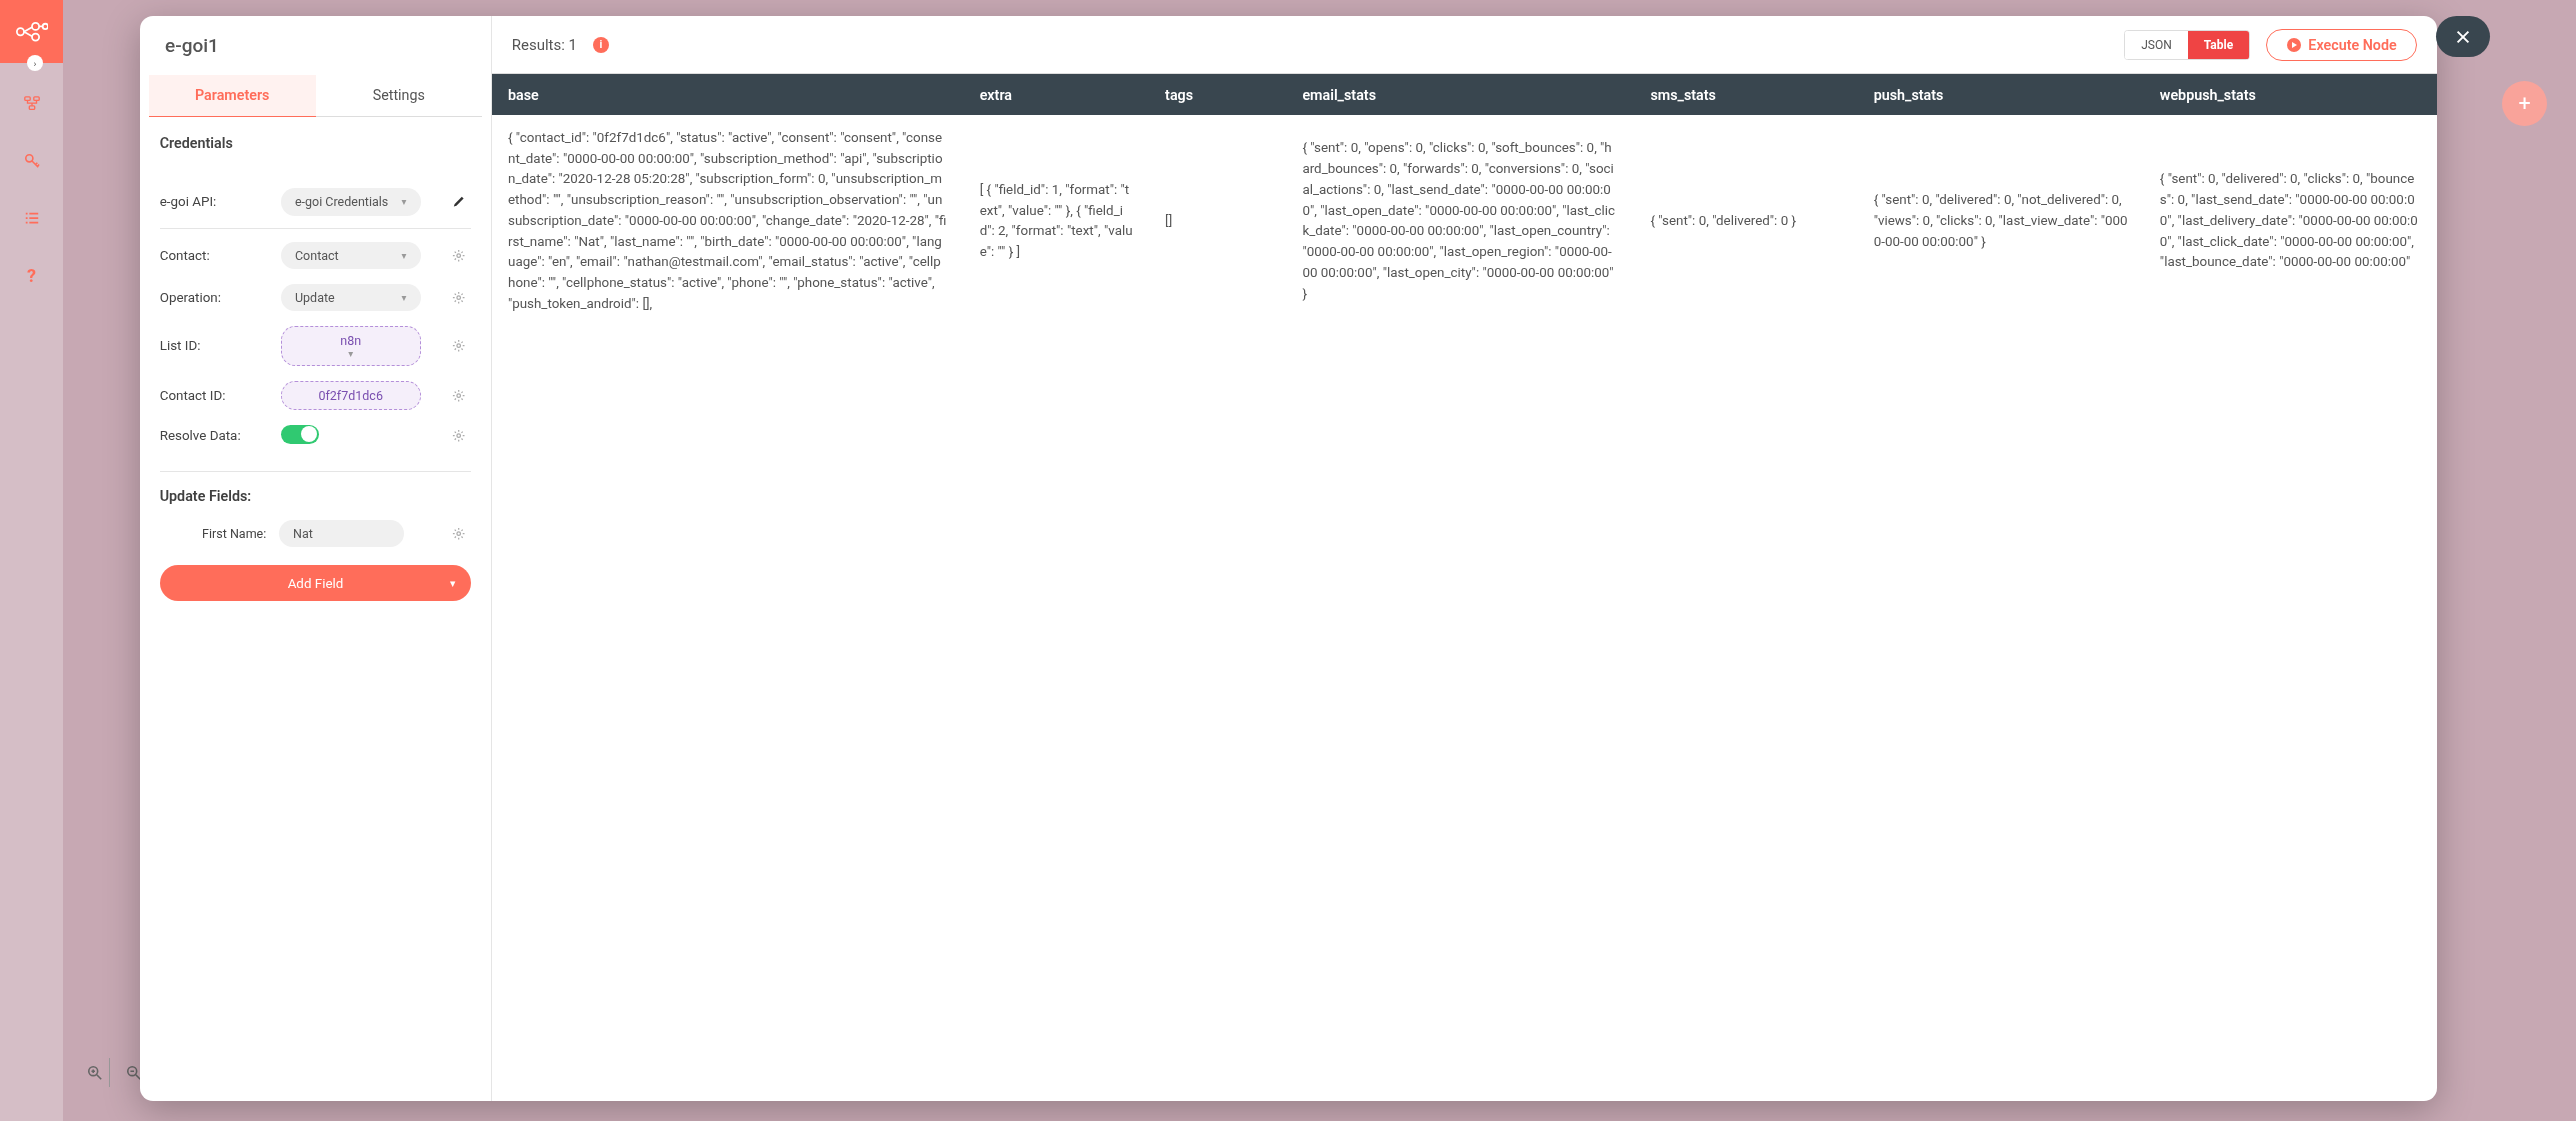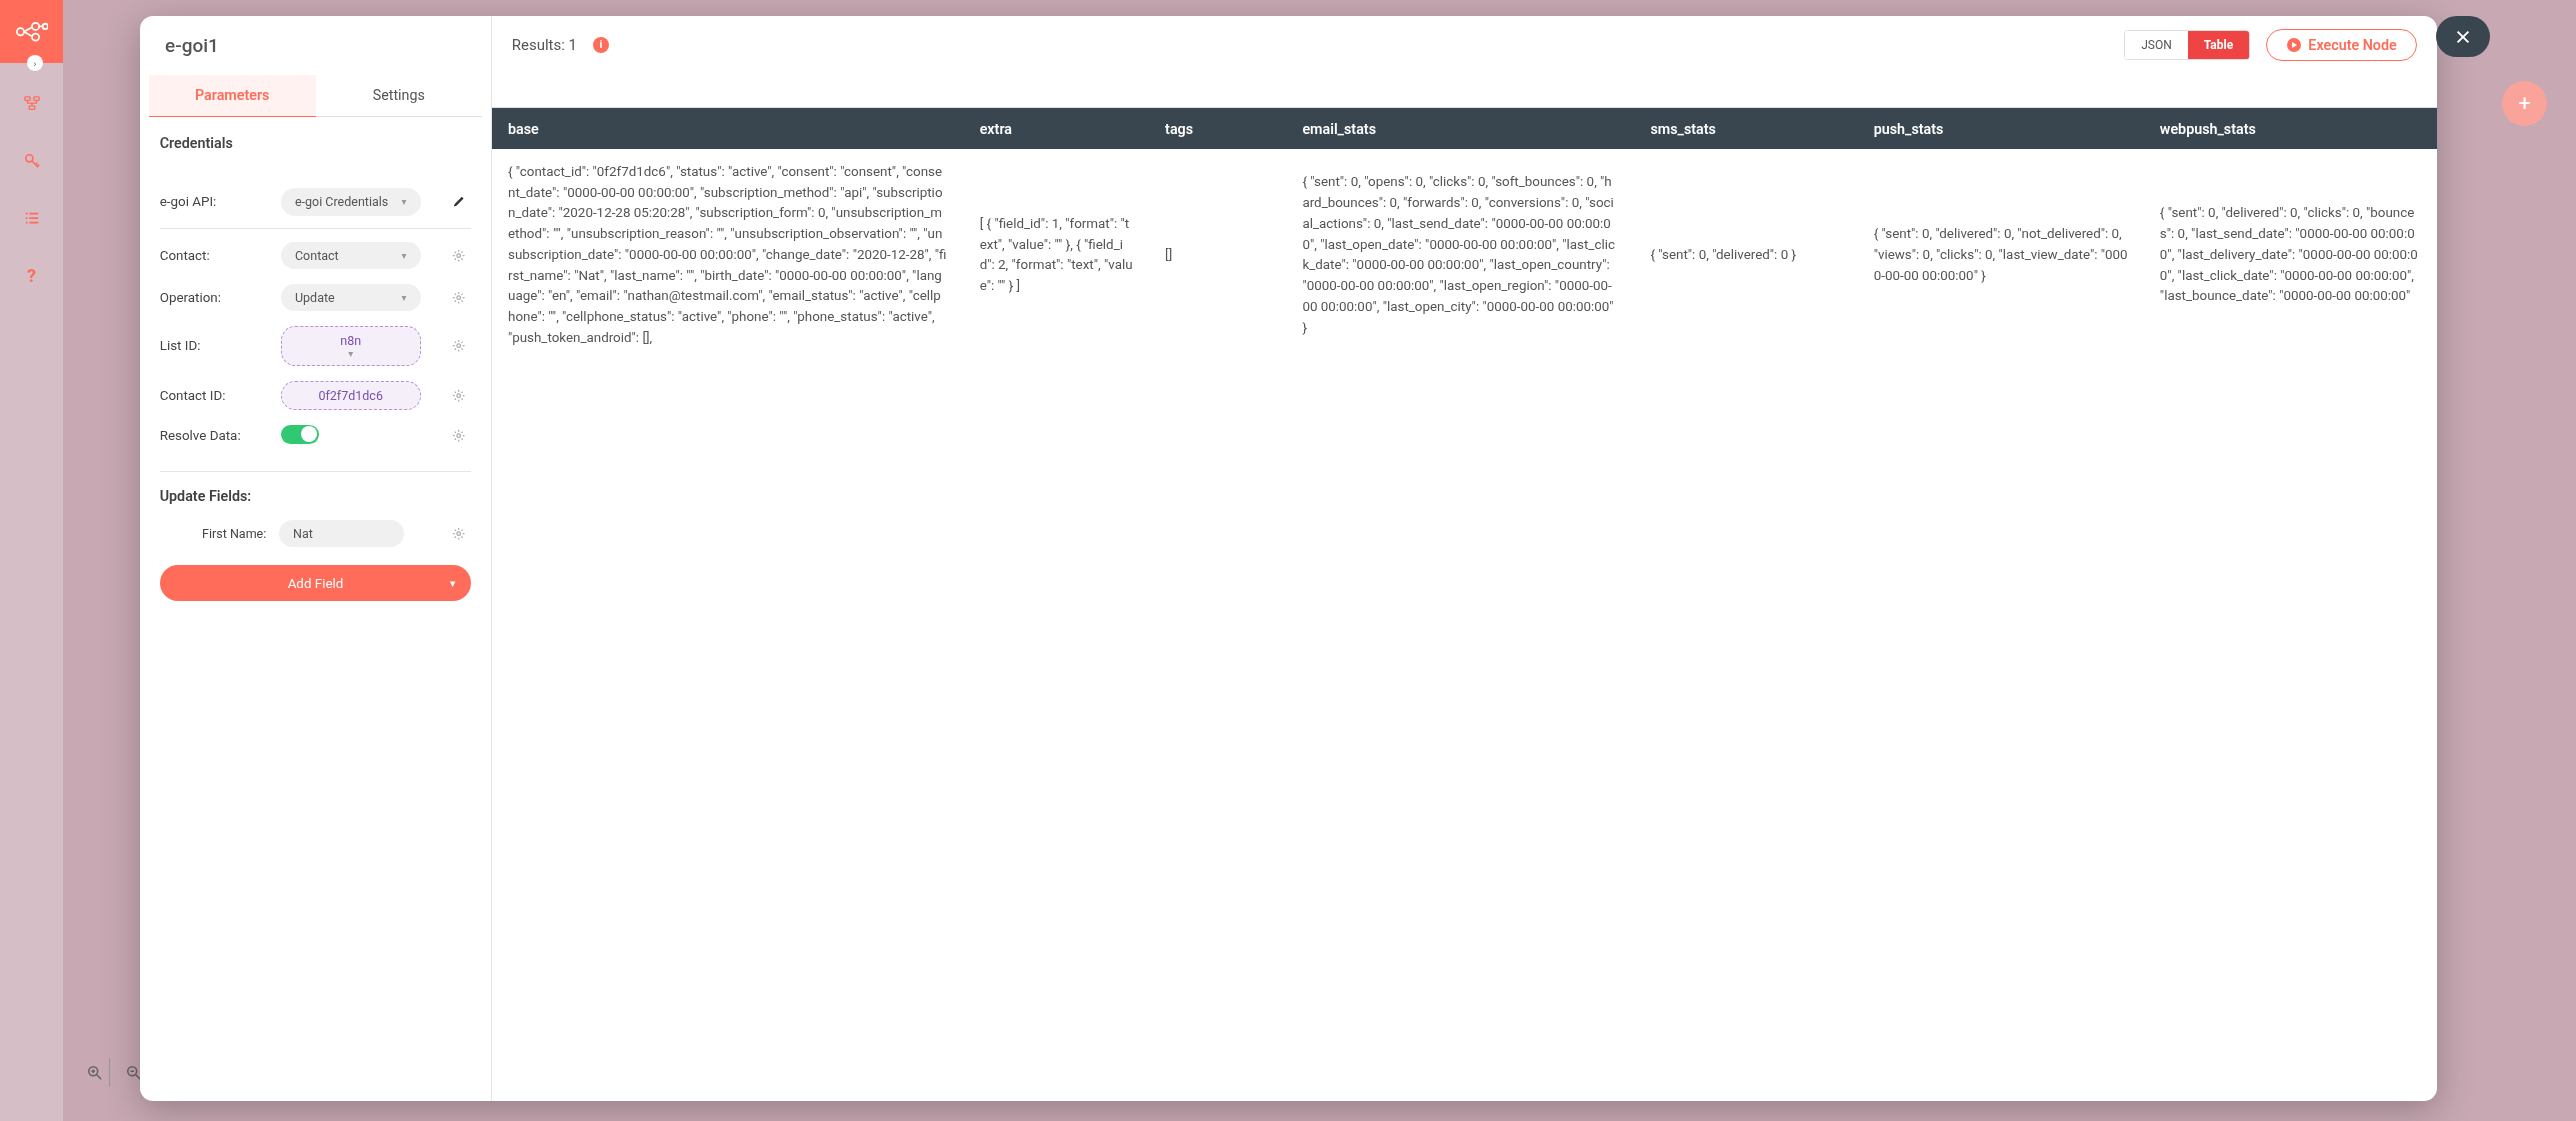--- a/index.html
+++ b/index.html
@@ -166,21 +166,21 @@
     width: 14.3px; height: 14.3px; border-radius: 50%; background: #ff6d5a;
     display: inline-flex; align-items: center; justify-content: center;
   }
   .exec-btn .play-icon::after {
     content: ""; border-left: 5.4px solid #fff; border-top: 3.6px solid transparent; border-bottom: 3.6px solid transparent;
     margin-left: 0.9px;
   }
 
   
   .result-table-wrap {
-    flex: 1; overflow: auto; border-top: 0.9px solid #ddd; margin-top: 34px;
+    flex: 1; overflow: auto; border-top: 0.9px solid #ddd;
   }
   .result-table { border-collapse: collapse; min-width: 100%; table-layout: fixed; }
   .result-table thead th {
     background: #39464f; color: #fff; text-align: left; padding: 12.5px 16px;
     font-size: 14.3px; font-weight: 600; position: sticky; top: 0;
   }
   .result-table tbody td {
     padding: 12.5px 16px; font-size: 13.4px; color: #555; vertical-align: middle;
     word-break: break-all; line-height: 1.55;
   }

